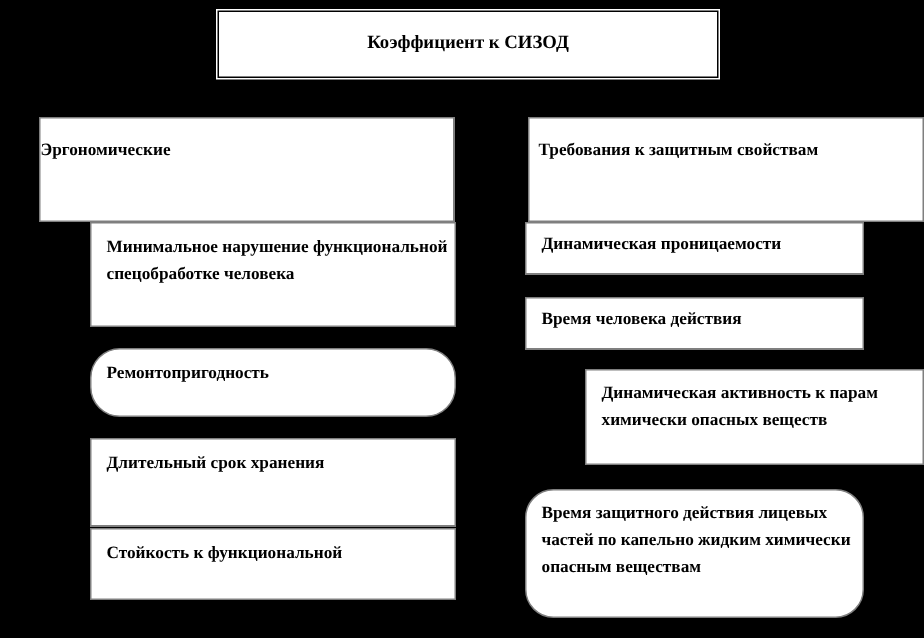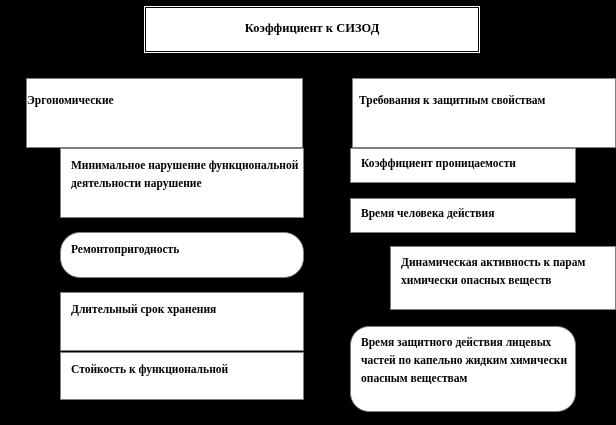--- a/index.html
+++ b/index.html
@@ -96,37 +96,37 @@
 
   <div class="node center" id="n-ergo">
     <span class="txt">Эргономические</span>
   </div>
 
   <div class="node left" id="n-prot">
     <span class="txt">Требования к защитным свойствам</span>
   </div>
 
   <div class="node left" id="n-l1">
-    <span class="txt">Минимальное нарушение функциональной деятельности нарушение</span>
+    <span class="txt">Минимальное нарушение функциональной спецобработке человека</span>
   </div>
 
   <div class="node left" id="n-l2">
     <span class="txt">Ремонтопригодность</span>
   </div>
 
   <div class="node left" id="n-l3">
     <span class="txt">Длительный срок хранения</span>
   </div>
 
   <div class="node left" id="n-l4">
     <span class="txt">Стойкость к функциональной</span>
   </div>
 
   <div class="node left" id="n-r1">
-    <span class="txt">Коэффициент проницаемости</span>
+    <span class="txt">Динамическая проницаемости</span>
   </div>
 
   <div class="node left" id="n-r2">
     <span class="txt">Время человека действия</span>
   </div>
 
   <div class="node left" id="n-r3">
     <span class="txt">Динамическая активность к парам химически опасных веществ</span>
   </div>
 

